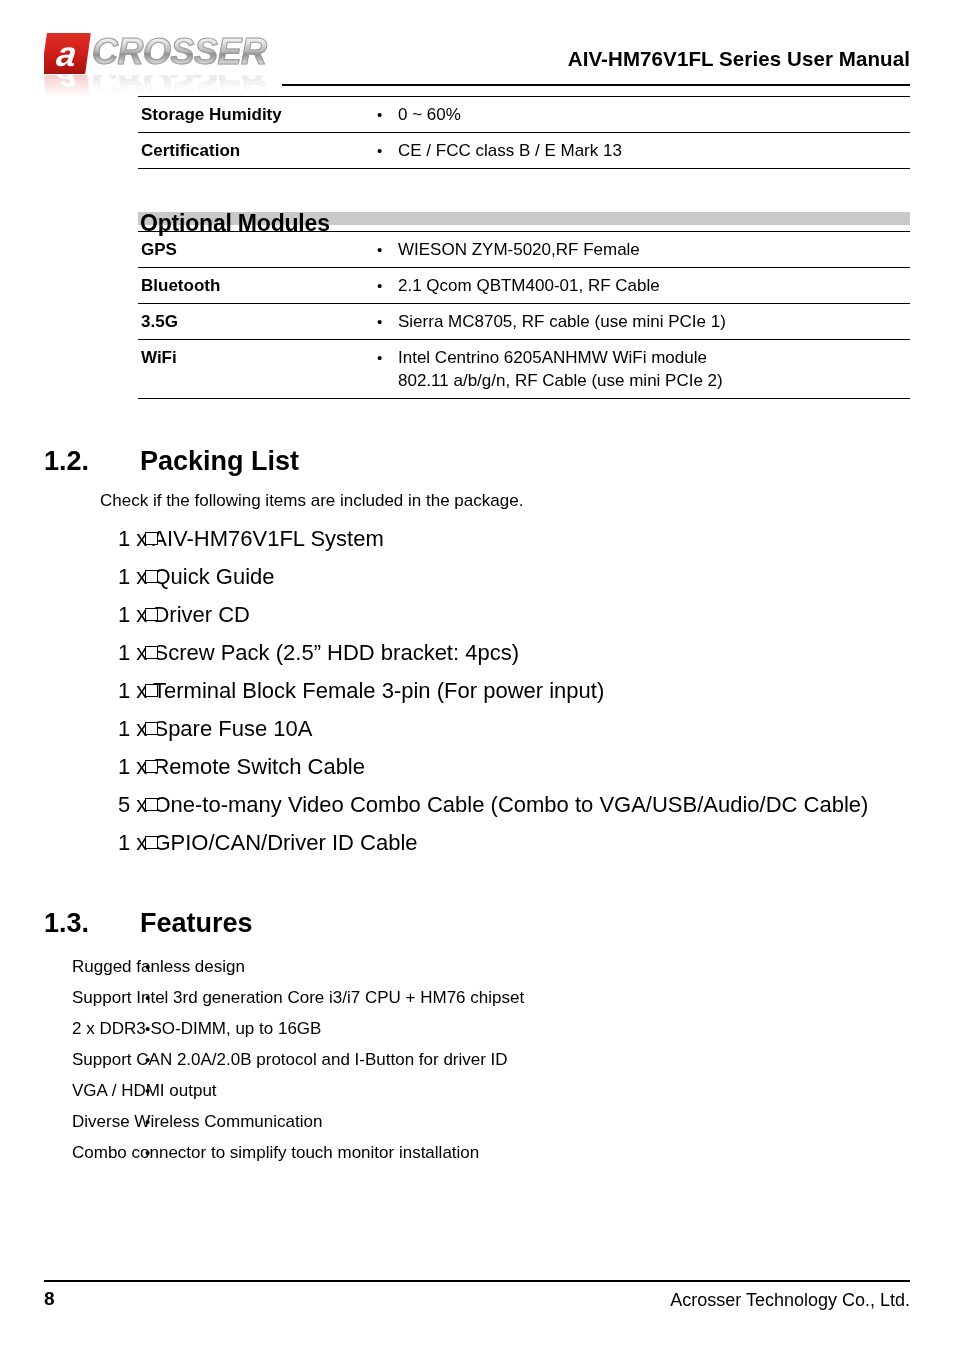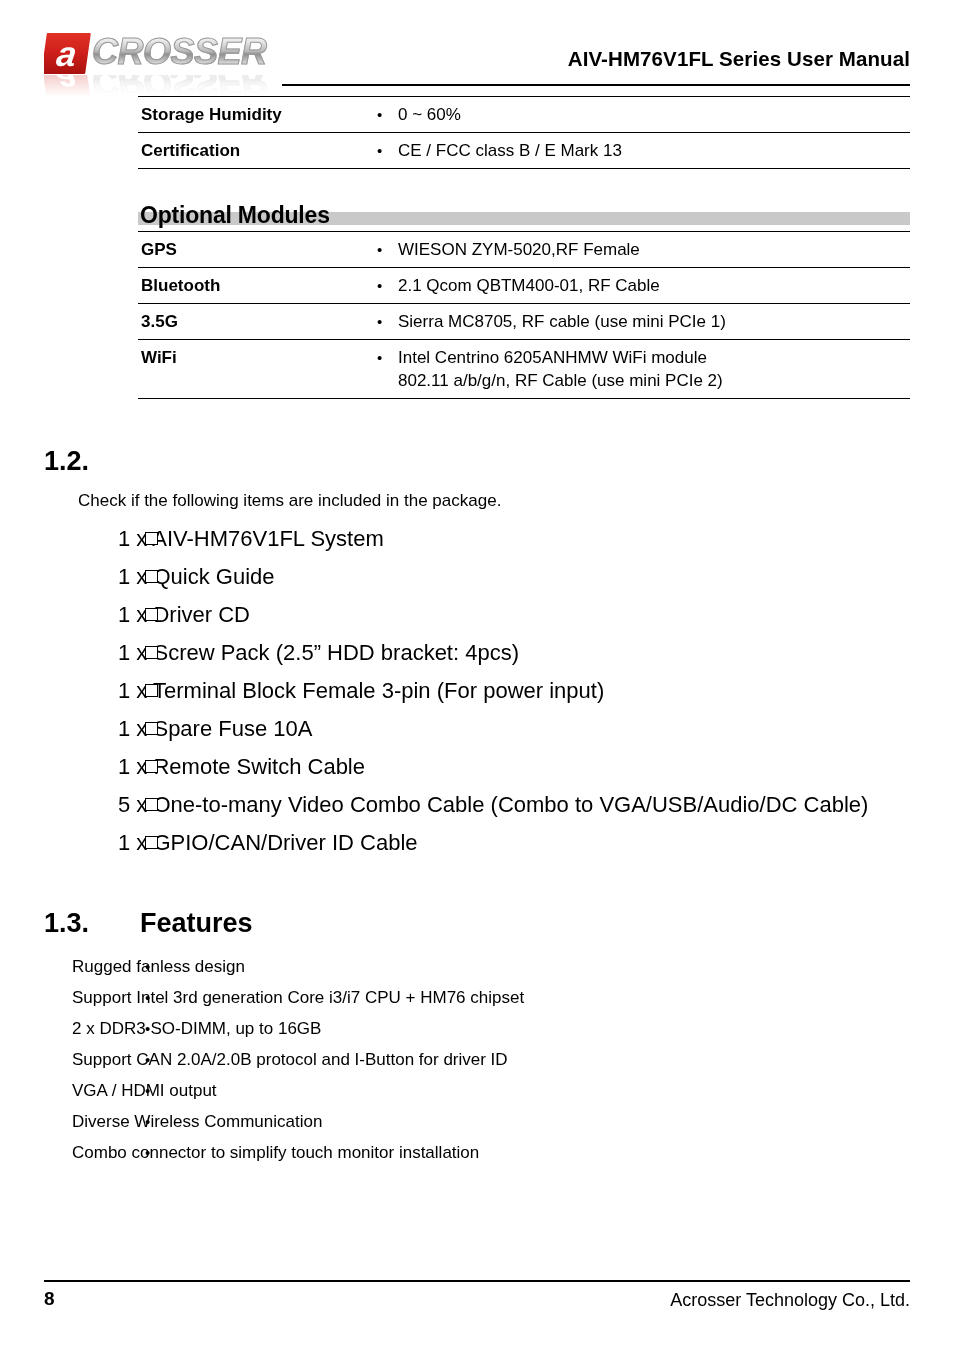--- a/index.html
+++ b/index.html
@@ -160,21 +160,21 @@
     position: absolute;
     left: 0;
     top: 21px;
     width: 772px;
     height: 13px;
     background: #c9c9c9;
   }
   .bar-heading .bar-text {
     position: absolute;
     left: 2px;
-    top: 8px;
+    top: 16px;
     font-size: 23px;
     line-height: 32px;
     font-weight: bold;
     letter-spacing: -0.2px;
     z-index: 2;
     background: #ffffff00;
   }
 
   
   .h-section {
@@ -193,21 +193,21 @@
   .h-section .title {
     position: absolute;
     left: 96px;
     top: 0;
     font-size: 27px;
     line-height: 36px;
     font-weight: bold;
   }
 
   .body-text {
-    margin-left: 78px;
+    margin-left: 100px;
     font-size: 17px;
     line-height: 24px;
   }
 
   
   .check-list {
     margin: 14px 0 0 0;
     padding: 0;
     list-style: none;
   }
@@ -352,20 +352,21 @@
           <span>Intel Centrino 6205ANHMW WiFi module</span>
           <span class="bullet-line2">802.11 a/b/g/n, RF Cable (use mini PCIe 2)</span>
         </td>
       </tr>
     </tbody>
   </table>
 
   <div style="height:44px"></div>
   <div class="h-section">
     <span class="num">1.2.</span>
+    <span class="title">Packing List</span>
   </div>
 
   <div class="body-text">Check if the following items are included in the package.</div>
 
   <ul class="check-list">
     <li>
       <span class="box"></span>
       <span>1 x AIV-HM76V1FL System</span>
     </li>
     <li>

